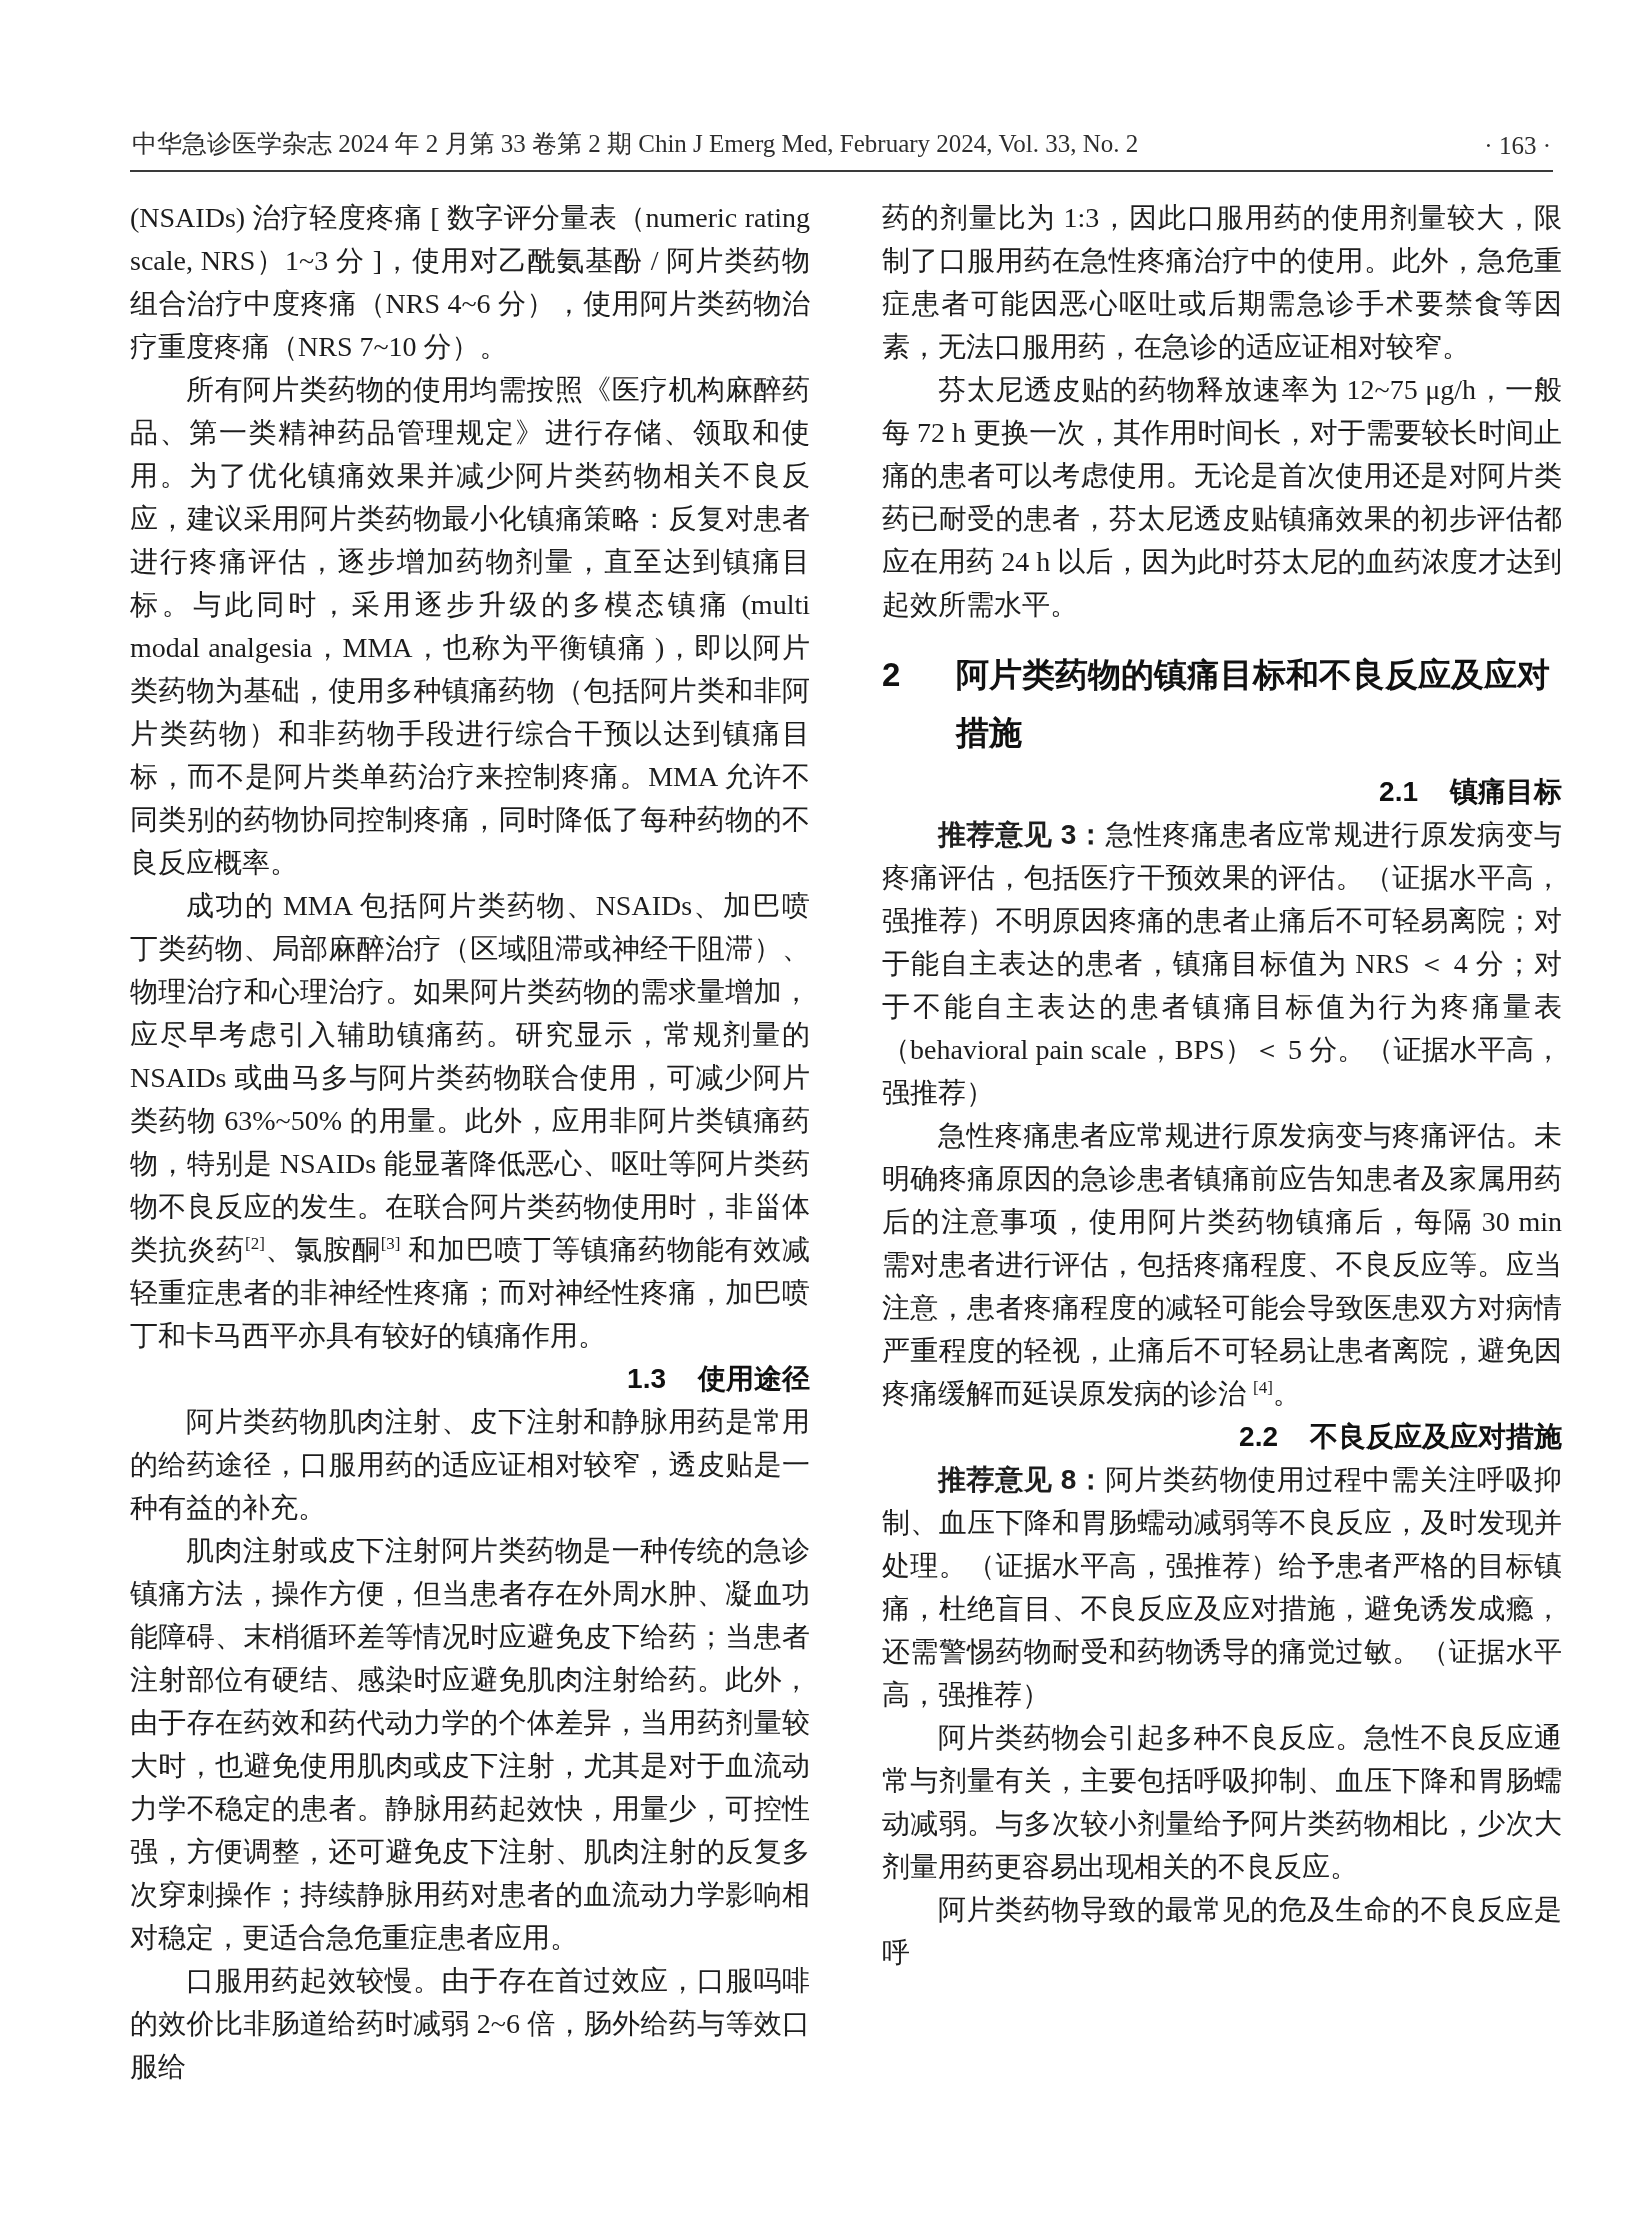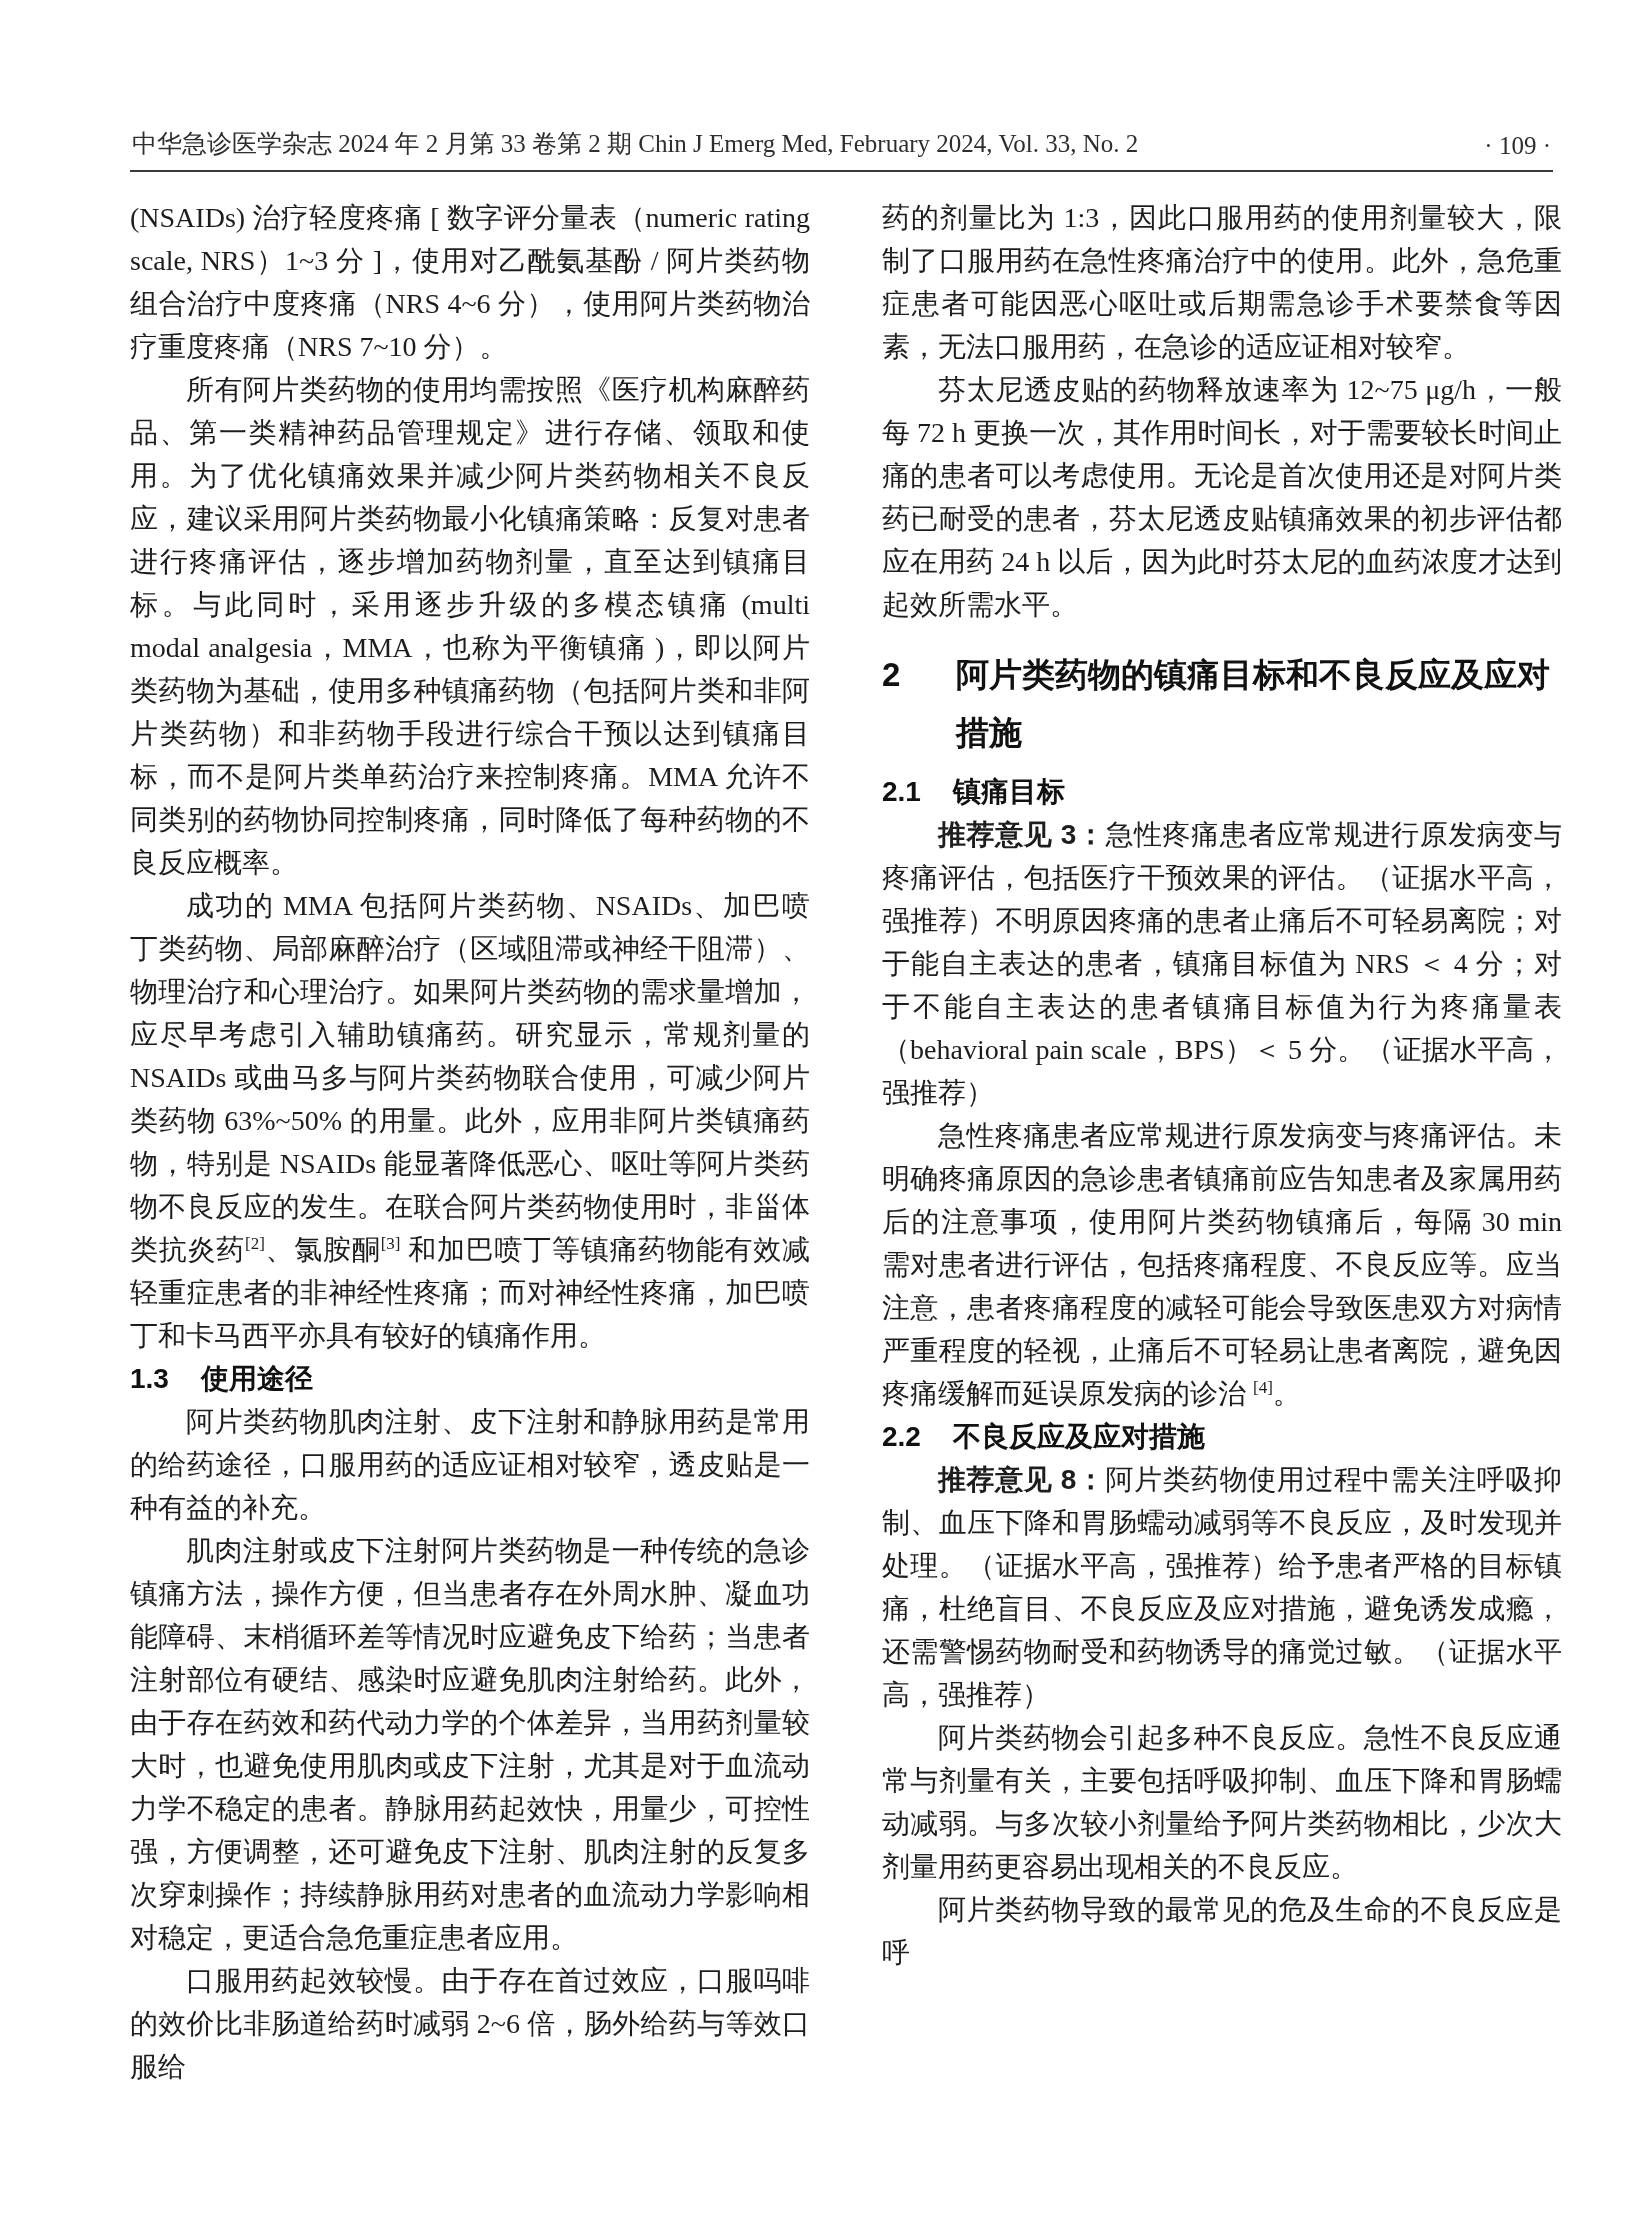--- a/index.html
+++ b/index.html
@@ -29,38 +29,38 @@
   sup{
     font-size:17px;line-height:0;vertical-align:super;
   }
   .lead{
     font-family:"Liberation Sans","DejaVu Sans",sans-serif;
     font-weight:bold;
   }
   .hsub{
     font-family:"Liberation Sans","DejaVu Sans",sans-serif;
     font-weight:bold;font-size:28px;line-height:43px;color:#111;
-    text-align:left;
+    text-align:right;
   }
   .hsub .hnum{margin-right:32px;}
   .hmain{
     font-family:"Liberation Sans","DejaVu Sans",sans-serif;
     font-weight:bold;font-size:33px;line-height:58px;color:#111;
     margin:20px 0 8px 0;position:relative;padding-left:74px;
     text-align:left;
   }
   .hmain .hnum{position:absolute;left:0;top:0;}
 </style>
 </head>
 <body>
 
 <div class="page">
   <div class="header">
     <span>中华急诊医学杂志 2024 年 2 月第 33 卷第 2 期 Chin J Emerg Med, February 2024, Vol. 33, No. 2</span>
-    <span>· 109 ·</span>
+    <span>· 163 ·</span>
   </div>
   <div class="columns">
     <div class="col">
         <p class="para"><span>(NSAIDs) 治疗轻度疼痛 [ 数字评分量表（numeric rating scale, NRS）1~3 分 ]，使用对乙酰氨基酚 / 阿片类药物组合治疗中度疼痛（NRS 4~6 分），使用阿片类药物治疗重度疼痛（NRS 7~10 分）。</span></p>
         <p class="para ind"><span>所有阿片类药物的使用均需按照《医疗机构麻醉药品、第一类精神药品管理规定》进行存储、领取和使用。为了优化镇痛效果并减少阿片类药物相关不良反应，建议采用阿片类药物最小化镇痛策略：反复对患者进行疼痛评估，逐步增加药物剂量，直至达到镇痛目标。与此同时，采用逐步升级的多模态镇痛 (multi modal analgesia，MMA，也称为平衡镇痛 )，即以阿片类药物为基础，使用多种镇痛药物（包括阿片类和非阿片类药物）和非药物手段进行综合干预以达到镇痛目标，而不是阿片类单药治疗来控制疼痛。MMA 允许不同类别的药物协同控制疼痛，同时降低了每种药物的不良反应概率。</span></p>
         <p class="para ind"><span>成功的 MMA 包括阿片类药物、NSAIDs、加巴喷丁类药物、局部麻醉治疗（区域阻滞或神经干阻滞）、物理治疗和心理治疗。如果阿片类药物的需求量增加，应尽早考虑引入辅助镇痛药。研究显示，常规剂量的 NSAIDs 或曲马多与阿片类药物联合使用，可减少阿片类药物 63%~50% 的用量。此外，应用非阿片类镇痛药物，特别是 NSAIDs 能显著降低恶心、呕吐等阿片类药物不良反应的发生。在联合阿片类药物使用时，非甾体类抗炎药</span><sup>[2]</sup><span>、氯胺酮</span><sup>[3]</sup><span> 和加巴喷丁等镇痛药物能有效减轻重症患者的非神经性疼痛；而对神经性疼痛，加巴喷丁和卡马西平亦具有较好的镇痛作用。</span></p>
         <div class="hsub"><span class="hnum">1.3</span><span class="htext">使用途径</span></div>
         <p class="para ind"><span>阿片类药物肌肉注射、皮下注射和静脉用药是常用的给药途径，口服用药的适应证相对较窄，透皮贴是一种有益的补充。</span></p>
         <p class="para ind"><span>肌肉注射或皮下注射阿片类药物是一种传统的急诊镇痛方法，操作方便，但当患者存在外周水肿、凝血功能障碍、末梢循环差等情况时应避免皮下给药；当患者注射部位有硬结、感染时应避免肌肉注射给药。此外，由于存在药效和药代动力学的个体差异，当用药剂量较大时，也避免使用肌肉或皮下注射，尤其是对于血流动力学不稳定的患者。静脉用药起效快，用量少，可控性强，方便调整，还可避免皮下注射、肌肉注射的反复多次穿刺操作；持续静脉用药对患者的血流动力学影响相对稳定，更适合急危重症患者应用。</span></p>
         <p class="para ind"><span>口服用药起效较慢。由于存在首过效应，口服吗啡的效价比非肠道给药时减弱 2~6 倍，肠外给药与等效口服给</span></p>

